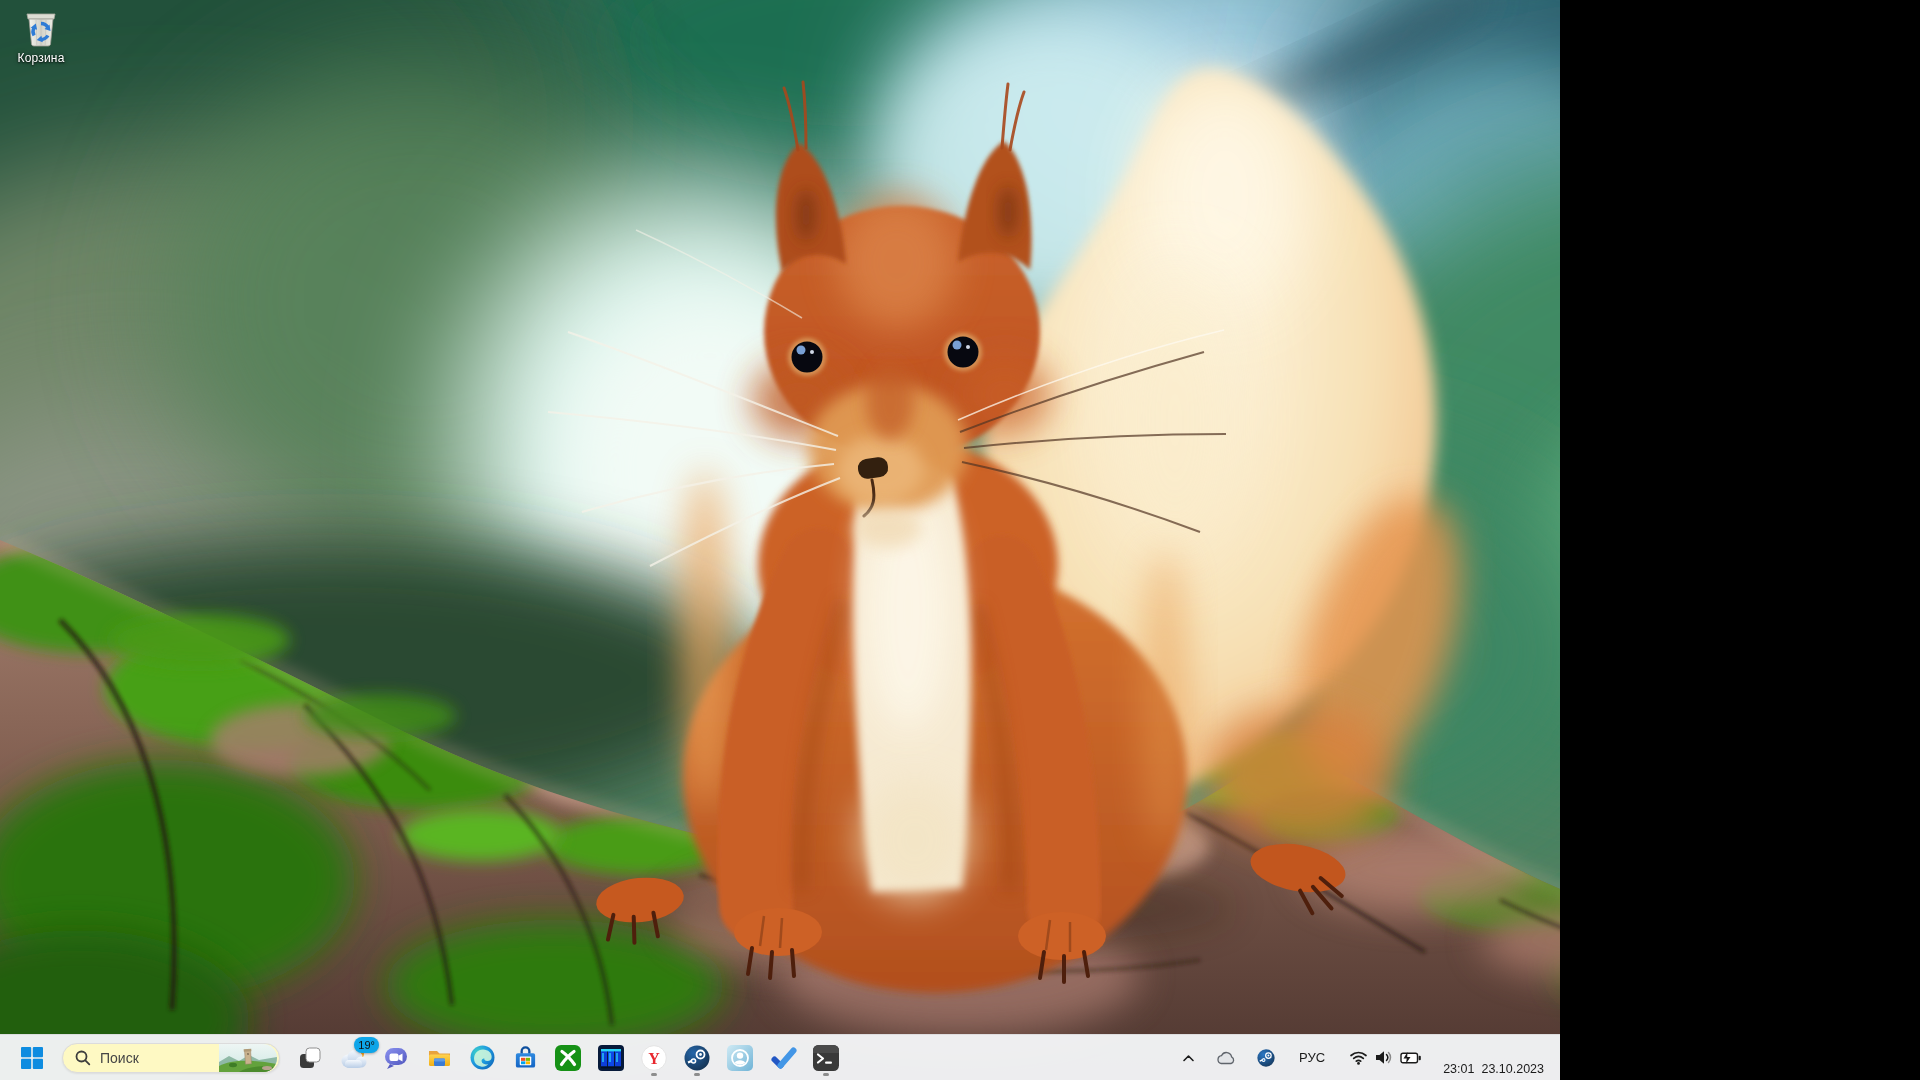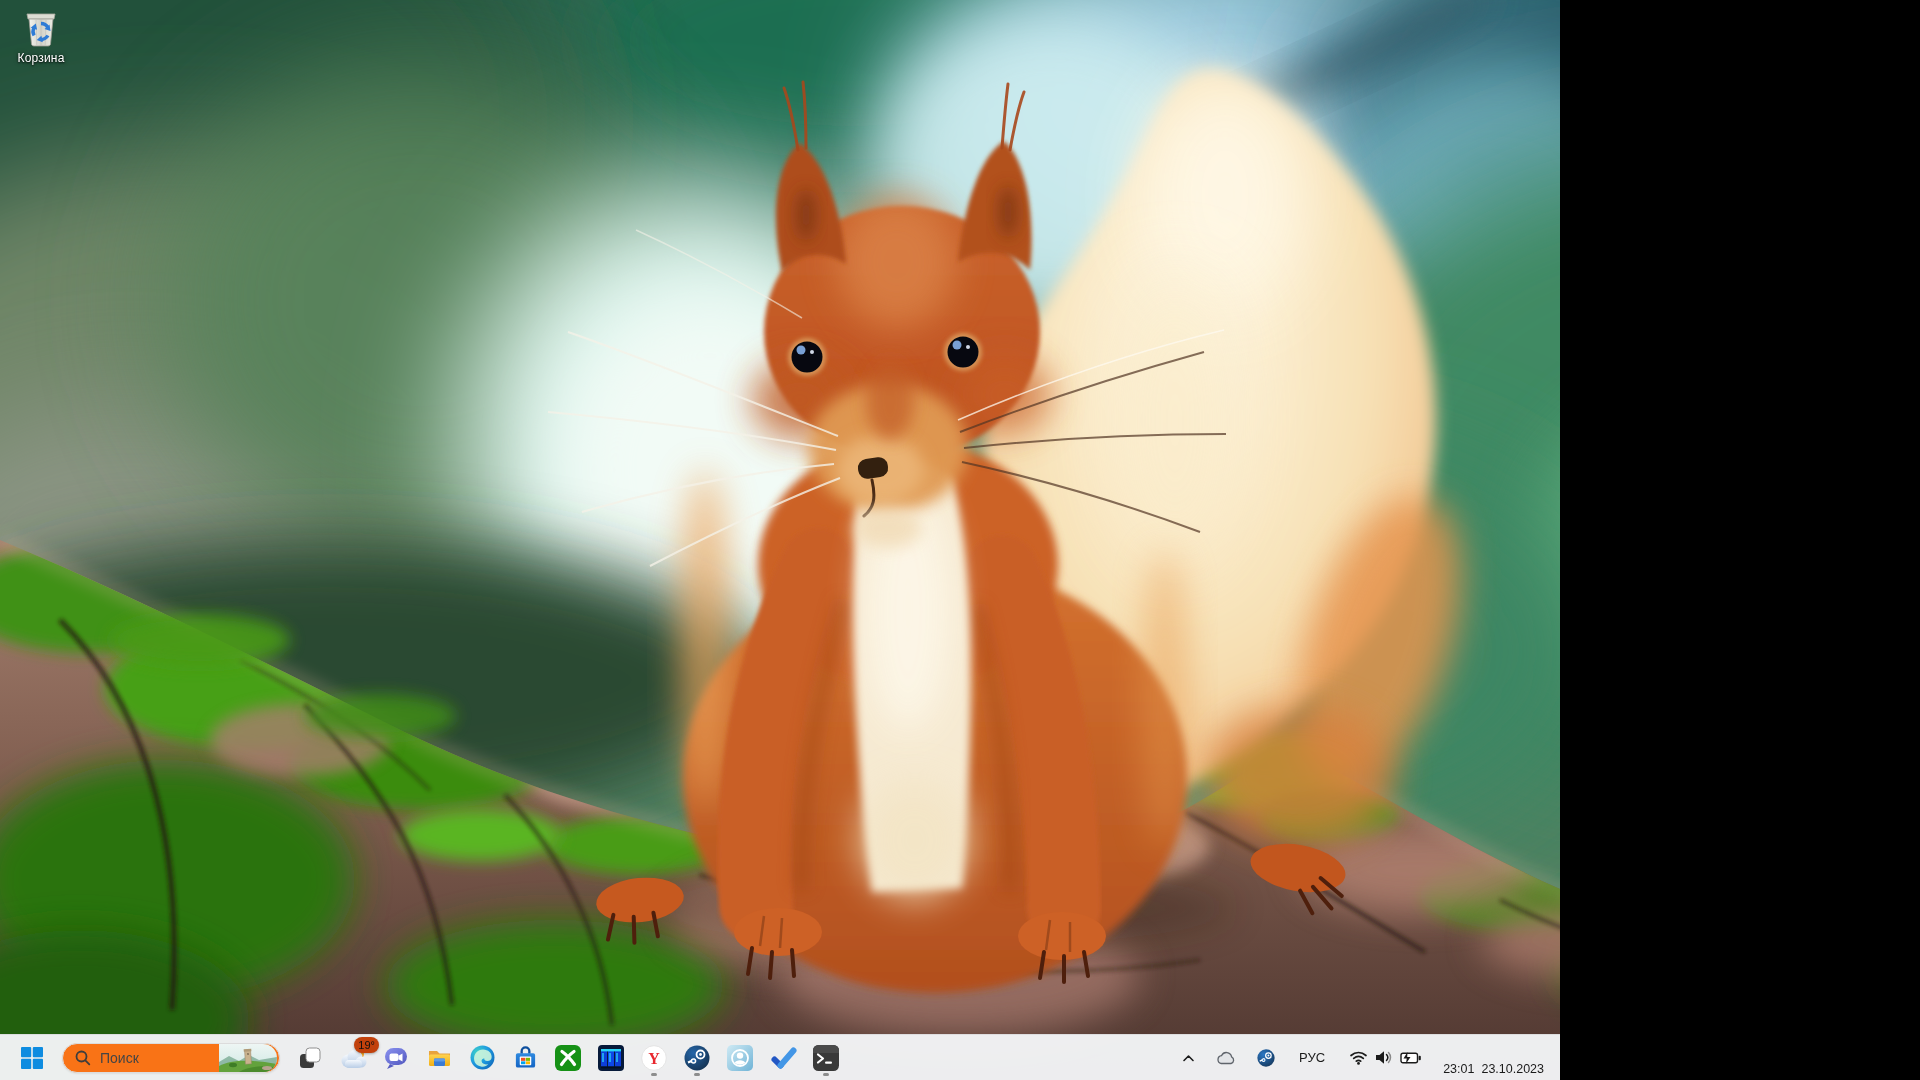--- a/index.html
+++ b/index.html
@@ -16,26 +16,26 @@
   #taskbar{position:absolute;left:0;right:0;bottom:0;height:46px;
     background:rgba(243,244,246,.97);border-top:1px solid rgba(0,0,0,.07);
     display:flex;align-items:center;justify-content:space-between;
     padding:0 8px 0 12px;box-sizing:border-box;z-index:5;}
   .tb-left{display:flex;align-items:center;gap:3px;}
   .tb-btn{position:relative;width:40px;height:40px;border:none;background:transparent;
     border-radius:6px;display:flex;align-items:center;justify-content:center;padding:0;}
   .tb-btn svg{display:block;}
   .run-dot{position:absolute;bottom:2px;left:50%;transform:translateX(-50%);
     width:6px;height:3px;border-radius:2px;background:#8d8d8d;}
-  .search-pill{position:relative;height:30px;width:218px;background:#f97316;border:1px solid #dcdcdc;
+  .search-pill{position:relative;height:30px;width:218px;background:#fef9c3;border:1px solid #dcdcdc;
     border-radius:16px;display:flex;align-items:center;padding:0 2px 0 12px;gap:9px;margin:0 7px;
     box-shadow:0 1px 2px rgba(0,0,0,.07);box-sizing:border-box;}
   .search-text{font-size:14px;color:#454545;flex:1;}
   .search-img{border-radius:0 14px 14px 0;overflow:hidden;display:block;}
-  .badge{position:absolute;top:-1px;right:-6px;background:#c2410c;border-radius:10px;
+  .badge{position:absolute;top:-1px;right:-6px;background:#0ea5e9;border-radius:10px;
     font-size:11px;line-height:1;padding:3px 4px 2px;color:#111;
     box-shadow:0 1px 2.5px rgba(0,0,0,.3);font-weight:400;}
   .tb-right{display:flex;align-items:center;gap:9px;}
   .tray-btn{position:relative;height:38px;border:none;background:transparent;border-radius:4px;
     display:flex;align-items:center;justify-content:center;padding:0 6px;gap:7px;}
   .lang{font-size:13px;color:#1b1b1b;padding:0 9px;}
   .clock{display:flex;flex-direction:row;align-items:flex-end;font-size:12.5px;color:#1b1b1b;
     line-height:15px;padding:0 8px 0 6px;}
 </style>
 </head>

